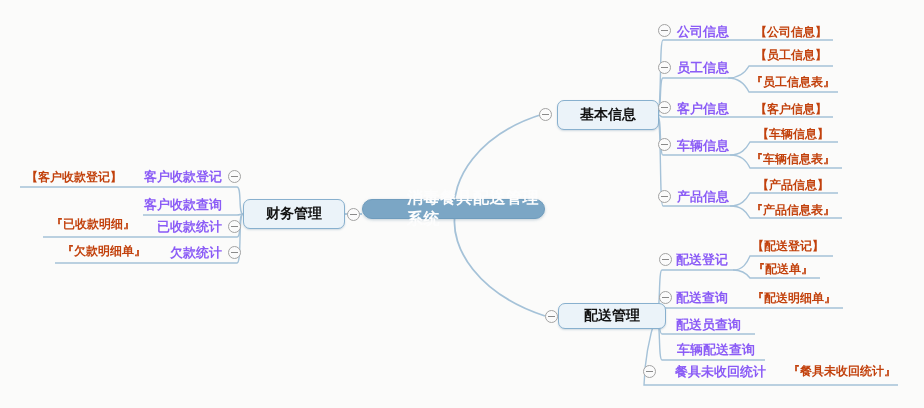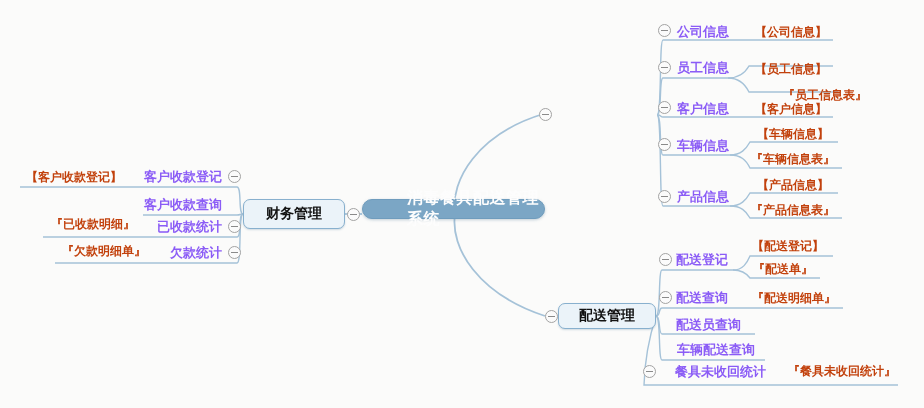--- a/index.html
+++ b/index.html
@@ -77,29 +77,30 @@
 
       <path d="M243,214 C238,214 242,187 237,187 L20,187"></path>
       <path d="M243,214 C239,214 241,215 237,215 L143,215"></path>
       <path d="M243,214 C238,214 242,237 237,237 L43,237"></path>
       <path d="M243,214 C238,214 242,263 237,263 L55,263"></path>
     </g>
   </svg>
 
   <div class="central" style="left:362px;top:199px;width:183px;height:20px;padding-left:44px;">消毒餐具配送管理系统</div>
 
-  <div class="nodebox" style="left:558px;top:303px;width:98px;height:26px;">配送管理</div>
+  <div class="nodebox" style="left:557px;top:100px;width:102px;height:30px;">基本信息</div>
+  <div class="nodebox" style="left:558px;top:303px;width:108px;height:26px;">配送管理</div>
   <div class="nodebox" style="left:243px;top:199px;width:102px;height:30px;">财务管理</div>
 
   <div class="txt" style="left:677px;top:24px;">公司信息</div>
   <div class="leaf" style="left:755px;top:25px;">【公司信息】</div>
 
   <div class="txt" style="left:677px;top:60px;">员工信息</div>
-  <div class="leaf" style="left:755px;top:62px;">【员工信息】</div>
-  <div class="leaf" style="left:751px;top:88px;margin-left:32px;">『员工信息表』</div>
+  <div class="leaf" style="left:755px;top:48px;">【员工信息】</div>
+  <div class="leaf" style="left:751px;top:75px;">『员工信息表』</div>
 
   <div class="txt" style="left:677px;top:101px;">客户信息</div>
   <div class="leaf" style="left:755px;top:102px;">【客户信息】</div>
 
   <div class="txt" style="left:677px;top:138px;">车辆信息</div>
   <div class="leaf" style="left:757px;top:127px;">【车辆信息】</div>
   <div class="leaf" style="left:751px;top:152px;">『车辆信息表』</div>
 
   <div class="txt" style="left:677px;top:189px;">产品信息</div>
   <div class="leaf" style="left:757px;top:178px;">【产品信息】</div>

